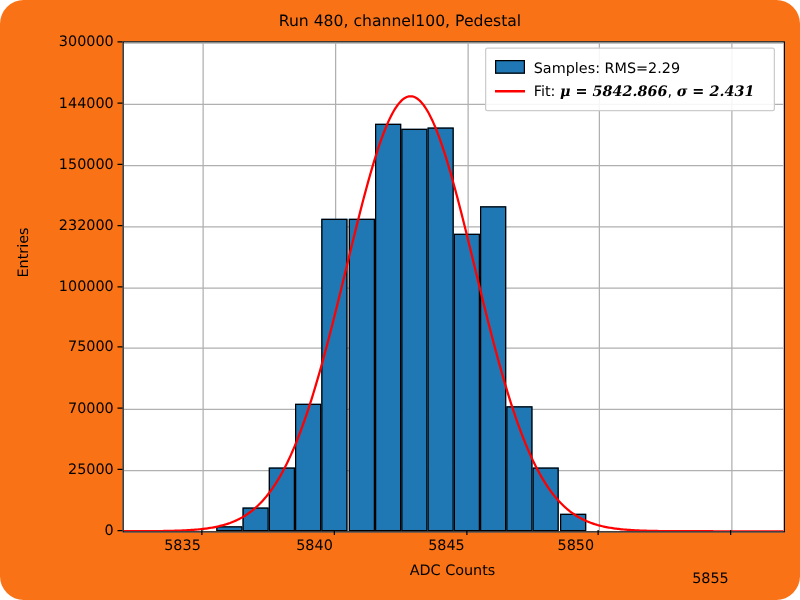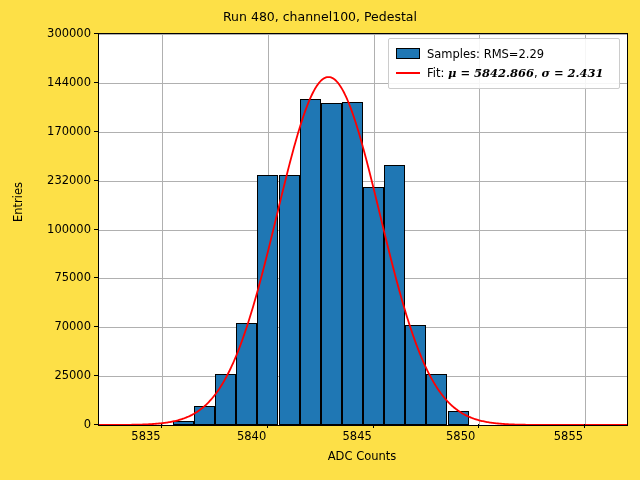--- a/index.html
+++ b/index.html
@@ -10,21 +10,22 @@
   body {
     width: 640px;
     height: 480px;
     font-family: "DejaVu Sans", sans-serif;
     overflow: hidden;
   }
   #figure {
     position: relative;
     width: 640px;
     height: 480px;
-    background: #fde047;
+    background: #f97316;
+    border-radius: 19px;
   }
   #chart-title {
     position: absolute;
     left: 0;
     top: 9px;
     width: 640px;
     text-align: center;
     font-size: 12.5px;
     color: #000000;
     letter-spacing: 0px;
@@ -182,21 +183,21 @@
 
   <div id="chart-title">Run 480, channel100, Pedestal</div>
 
   <div id="ytick-wrap">
       <div class="ytick" style="top: 424px;">0</div>
       <div class="ytick" style="top: 375.125px;">25000</div>
       <div class="ytick" style="top: 326.25px;">70000</div>
       <div class="ytick" style="top: 277.375px;">75000</div>
       <div class="ytick" style="top: 228.5px;">100000</div>
       <div class="ytick" style="top: 179.625px;">232000</div>
-      <div class="ytick" style="top: 130.75px;">170000</div>
+      <div class="ytick" style="top: 130.75px;">150000</div>
       <div class="ytick" style="top: 81.875px;">144000</div>
       <div class="ytick" style="top: 33px;">300000</div>
     </div>
 
   <div id="plot-area">
     <div id="gridlines">
         <div class="grid-h" style="top: 391px;"></div>
         <div class="grid-h" style="top: 342.1px;"></div>
         <div class="grid-h" style="top: 293.3px;"></div>
         <div class="grid-h" style="top: 244.4px;"></div>
@@ -230,21 +231,21 @@
     <svg id="fit-curve" viewBox="0 0 528 391" preserveAspectRatio="none">
       <path id="fit-path" fill="none" stroke="#ff0000" stroke-width="1.8" d="M0.0,390.98 L1.0,390.98 L2.0,390.98 L3.0,390.98 L4.0,390.98 L5.0,390.98 L6.0,390.97 L7.0,390.97 L8.0,390.97 L9.0,390.97 L10.0,390.96 L11.0,390.96 L12.0,390.96 L13.0,390.95 L14.0,390.95 L15.0,390.94 L16.0,390.94 L17.0,390.93 L18.0,390.93 L19.0,390.92 L20.0,390.92 L21.0,390.91 L22.0,390.90 L23.0,390.89 L24.0,390.88 L25.0,390.87 L26.0,390.86 L27.0,390.85 L28.0,390.84 L29.0,390.83 L30.0,390.82 L31.0,390.80 L32.0,390.79 L33.0,390.77 L34.0,390.75 L35.0,390.73 L36.0,390.71 L37.0,390.69 L38.0,390.67 L39.0,390.64 L40.0,390.62 L41.0,390.59 L42.0,390.56 L43.0,390.53 L44.0,390.49 L45.0,390.45 L46.0,390.41 L47.0,390.37 L48.0,390.33 L49.0,390.28 L50.0,390.23 L51.0,390.17 L52.0,390.12 L53.0,390.05 L54.0,389.99 L55.0,389.92 L56.0,389.85 L57.0,389.77 L58.0,389.68 L59.0,389.60 L60.0,389.50 L61.0,389.40 L62.0,389.30 L63.0,389.19 L64.0,389.07 L65.0,388.95 L66.0,388.81 L67.0,388.67 L68.0,388.53 L69.0,388.37 L70.0,388.21 L71.0,388.03 L72.0,387.85 L73.0,387.66 L74.0,387.45 L75.0,387.24 L76.0,387.01 L77.0,386.77 L78.0,386.52 L79.0,386.26 L80.0,385.98 L81.0,385.69 L82.0,385.38 L83.0,385.06 L84.0,384.72 L85.0,384.37 L86.0,383.99 L87.0,383.60 L88.0,383.19 L89.0,382.76 L90.0,382.32 L91.0,381.85 L92.0,381.35 L93.0,380.84 L94.0,380.30 L95.0,379.74 L96.0,379.15 L97.0,378.54 L98.0,377.90 L99.0,377.23 L100.0,376.53 L101.0,375.81 L102.0,375.05 L103.0,374.27 L104.0,373.45 L105.0,372.59 L106.0,371.71 L107.0,370.79 L108.0,369.83 L109.0,368.84 L110.0,367.80 L111.0,366.73 L112.0,365.62 L113.0,364.47 L114.0,363.28 L115.0,362.04 L116.0,360.76 L117.0,359.44 L118.0,358.07 L119.0,356.65 L120.0,355.19 L121.0,353.67 L122.0,352.11 L123.0,350.50 L124.0,348.84 L125.0,347.13 L126.0,345.36 L127.0,343.54 L128.0,341.67 L129.0,339.75 L130.0,337.77 L131.0,335.73 L132.0,333.63 L133.0,331.48 L134.0,329.28 L135.0,327.01 L136.0,324.69 L137.0,322.31 L138.0,319.87 L139.0,317.37 L140.0,314.82 L141.0,312.20 L142.0,309.52 L143.0,306.79 L144.0,304.00 L145.0,301.15 L146.0,298.24 L147.0,295.27 L148.0,292.25 L149.0,289.17 L150.0,286.03 L151.0,282.84 L152.0,279.59 L153.0,276.29 L154.0,272.93 L155.0,269.52 L156.0,266.07 L157.0,262.56 L158.0,259.00 L159.0,255.40 L160.0,251.75 L161.0,248.06 L162.0,244.32 L163.0,240.55 L164.0,236.74 L165.0,232.89 L166.0,229.00 L167.0,225.08 L168.0,221.13 L169.0,217.16 L170.0,213.16 L171.0,209.13 L172.0,205.09 L173.0,201.02 L174.0,196.95 L175.0,192.86 L176.0,188.76 L177.0,184.65 L178.0,180.54 L179.0,176.43 L180.0,172.32 L181.0,168.22 L182.0,164.13 L183.0,160.04 L184.0,155.98 L185.0,151.93 L186.0,147.91 L187.0,143.91 L188.0,139.95 L189.0,136.01 L190.0,132.12 L191.0,128.26 L192.0,124.44 L193.0,120.68 L194.0,116.96 L195.0,113.30 L196.0,109.70 L197.0,106.15 L198.0,102.68 L199.0,99.27 L200.0,95.93 L201.0,92.66 L202.0,89.48 L203.0,86.38 L204.0,83.36 L205.0,80.43 L206.0,77.59 L207.0,74.84 L208.0,72.20 L209.0,69.65 L210.0,67.20 L211.0,64.86 L212.0,62.63 L213.0,60.50 L214.0,58.49 L215.0,56.60 L216.0,54.82 L217.0,53.16 L218.0,51.62 L219.0,50.20 L220.0,48.90 L221.0,47.74 L222.0,46.69 L223.0,45.78 L224.0,44.99 L225.0,44.34 L226.0,43.81 L227.0,43.42 L228.0,43.16 L229.0,43.03 L230.0,43.03 L231.0,43.16 L232.0,43.43 L233.0,43.82 L234.0,44.35 L235.0,45.01 L236.0,45.80 L237.0,46.71 L238.0,47.76 L239.0,48.93 L240.0,50.23 L241.0,51.65 L242.0,53.19 L243.0,54.85 L244.0,56.63 L245.0,58.53 L246.0,60.54 L247.0,62.67 L248.0,64.91 L249.0,67.25 L250.0,69.70 L251.0,72.25 L252.0,74.90 L253.0,77.65 L254.0,80.49 L255.0,83.42 L256.0,86.44 L257.0,89.54 L258.0,92.73 L259.0,95.99 L260.0,99.33 L261.0,102.74 L262.0,106.22 L263.0,109.77 L264.0,113.37 L265.0,117.04 L266.0,120.75 L267.0,124.52 L268.0,128.34 L269.0,132.19 L270.0,136.09 L271.0,140.03 L272.0,143.99 L273.0,147.99 L274.0,152.02 L275.0,156.06 L276.0,160.13 L277.0,164.21 L278.0,168.30 L279.0,172.40 L280.0,176.51 L281.0,180.62 L282.0,184.73 L283.0,188.84 L284.0,192.94 L285.0,197.03 L286.0,201.11 L287.0,205.17 L288.0,209.21 L289.0,213.24 L290.0,217.24 L291.0,221.21 L292.0,225.16 L293.0,229.08 L294.0,232.96 L295.0,236.81 L296.0,240.63 L297.0,244.40 L298.0,248.13 L299.0,251.83 L300.0,255.47 L301.0,259.08 L302.0,262.63 L303.0,266.14 L304.0,269.59 L305.0,273.00 L306.0,276.35 L307.0,279.65 L308.0,282.90 L309.0,286.09 L310.0,289.23 L311.0,292.31 L312.0,295.33 L313.0,298.30 L314.0,301.21 L315.0,304.06 L316.0,306.85 L317.0,309.58 L318.0,312.25 L319.0,314.87 L320.0,317.42 L321.0,319.92 L322.0,322.36 L323.0,324.74 L324.0,327.06 L325.0,329.32 L326.0,331.53 L327.0,333.68 L328.0,335.77 L329.0,337.81 L330.0,339.79 L331.0,341.71 L332.0,343.58 L333.0,345.40 L334.0,347.16 L335.0,348.88 L336.0,350.54 L337.0,352.15 L338.0,353.71 L339.0,355.22 L340.0,356.68 L341.0,358.09 L342.0,359.46 L343.0,360.79 L344.0,362.07 L345.0,363.30 L346.0,364.49 L347.0,365.64 L348.0,366.75 L349.0,367.82 L350.0,368.86 L351.0,369.85 L352.0,370.81 L353.0,371.73 L354.0,372.61 L355.0,373.46 L356.0,374.28 L357.0,375.07 L358.0,375.82 L359.0,376.55 L360.0,377.24 L361.0,377.91 L362.0,378.55 L363.0,379.16 L364.0,379.75 L365.0,380.31 L366.0,380.85 L367.0,381.36 L368.0,381.85 L369.0,382.32 L370.0,382.77 L371.0,383.20 L372.0,383.61 L373.0,384.00 L374.0,384.37 L375.0,384.73 L376.0,385.07 L377.0,385.39 L378.0,385.69 L379.0,385.99 L380.0,386.26 L381.0,386.53 L382.0,386.78 L383.0,387.02 L384.0,387.24 L385.0,387.46 L386.0,387.66 L387.0,387.85 L388.0,388.04 L389.0,388.21 L390.0,388.37 L391.0,388.53 L392.0,388.68 L393.0,388.82 L394.0,388.95 L395.0,389.07 L396.0,389.19 L397.0,389.30 L398.0,389.41 L399.0,389.51 L400.0,389.60 L401.0,389.69 L402.0,389.77 L403.0,389.85 L404.0,389.92 L405.0,389.99 L406.0,390.06 L407.0,390.12 L408.0,390.17 L409.0,390.23 L410.0,390.28 L411.0,390.33 L412.0,390.37 L413.0,390.41 L414.0,390.45 L415.0,390.49 L416.0,390.53 L417.0,390.56 L418.0,390.59 L419.0,390.62 L420.0,390.64 L421.0,390.67 L422.0,390.69 L423.0,390.71 L424.0,390.73 L425.0,390.75 L426.0,390.77 L427.0,390.79 L428.0,390.80 L429.0,390.82 L430.0,390.83 L431.0,390.84 L432.0,390.85 L433.0,390.87 L434.0,390.88 L435.0,390.88 L436.0,390.89 L437.0,390.90 L438.0,390.91 L439.0,390.92 L440.0,390.92 L441.0,390.93 L442.0,390.93 L443.0,390.94 L444.0,390.94 L445.0,390.95 L446.0,390.95 L447.0,390.96 L448.0,390.96 L449.0,390.96 L450.0,390.97 L451.0,390.97 L452.0,390.97 L453.0,390.97 L454.0,390.98 L455.0,390.98 L456.0,390.98 L457.0,390.98 L458.0,390.98 L459.0,390.98 L460.0,390.99 L461.0,390.99 L462.0,390.99 L463.0,390.99 L464.0,390.99 L465.0,390.99 L466.0,390.99 L467.0,390.99 L468.0,390.99 L469.0,390.99 L470.0,390.99 L471.0,390.99 L472.0,391.00 L473.0,391.00 L474.0,391.00 L475.0,391.00 L476.0,391.00 L477.0,391.00 L478.0,391.00 L479.0,391.00 L480.0,391.00 L481.0,391.00 L482.0,391.00 L483.0,391.00 L484.0,391.00 L485.0,391.00 L486.0,391.00 L487.0,391.00 L488.0,391.00 L489.0,391.00 L490.0,391.00 L491.0,391.00 L492.0,391.00 L493.0,391.00 L494.0,391.00 L495.0,391.00 L496.0,391.00 L497.0,391.00 L498.0,391.00 L499.0,391.00 L500.0,391.00 L501.0,391.00 L502.0,391.00 L503.0,391.00 L504.0,391.00 L505.0,391.00 L506.0,391.00 L507.0,391.00 L508.0,391.00 L509.0,391.00 L510.0,391.00 L511.0,391.00 L512.0,391.00 L513.0,391.00 L514.0,391.00 L515.0,391.00 L516.0,391.00 L517.0,391.00 L518.0,391.00 L519.0,391.00 L520.0,391.00 L521.0,391.00 L522.0,391.00 L523.0,391.00 L524.0,391.00 L525.0,391.00 L526.0,391.00 L527.0,391.00 L528.0,391.00"></path>
     </svg>
   </div>
 
   <div id="xticks-wrap">
       <div class="xtick" style="left: 161.36px;">5835</div>
       <div class="xtick" style="left: 266.96px;">5840</div>
       <div class="xtick" style="left: 372.56px;">5845</div>
       <div class="xtick" style="left: 476px;">5850</div>
-      <div class="xtick" style="left: 583.76px;">5855</div>
+      <div class="xtick" style="left: 583.76px; margin-top: 26px;">5855</div>
     </div>
 
   <div id="xlabel">ADC Counts</div>
   <div id="ylabel">Entries</div>
 
   <div id="legend">
     <div class="legend-row">
       <span class="legend-swatch-patch"></span>
       <span class="legend-text">Samples: RMS=2.29</span>
     </div>

